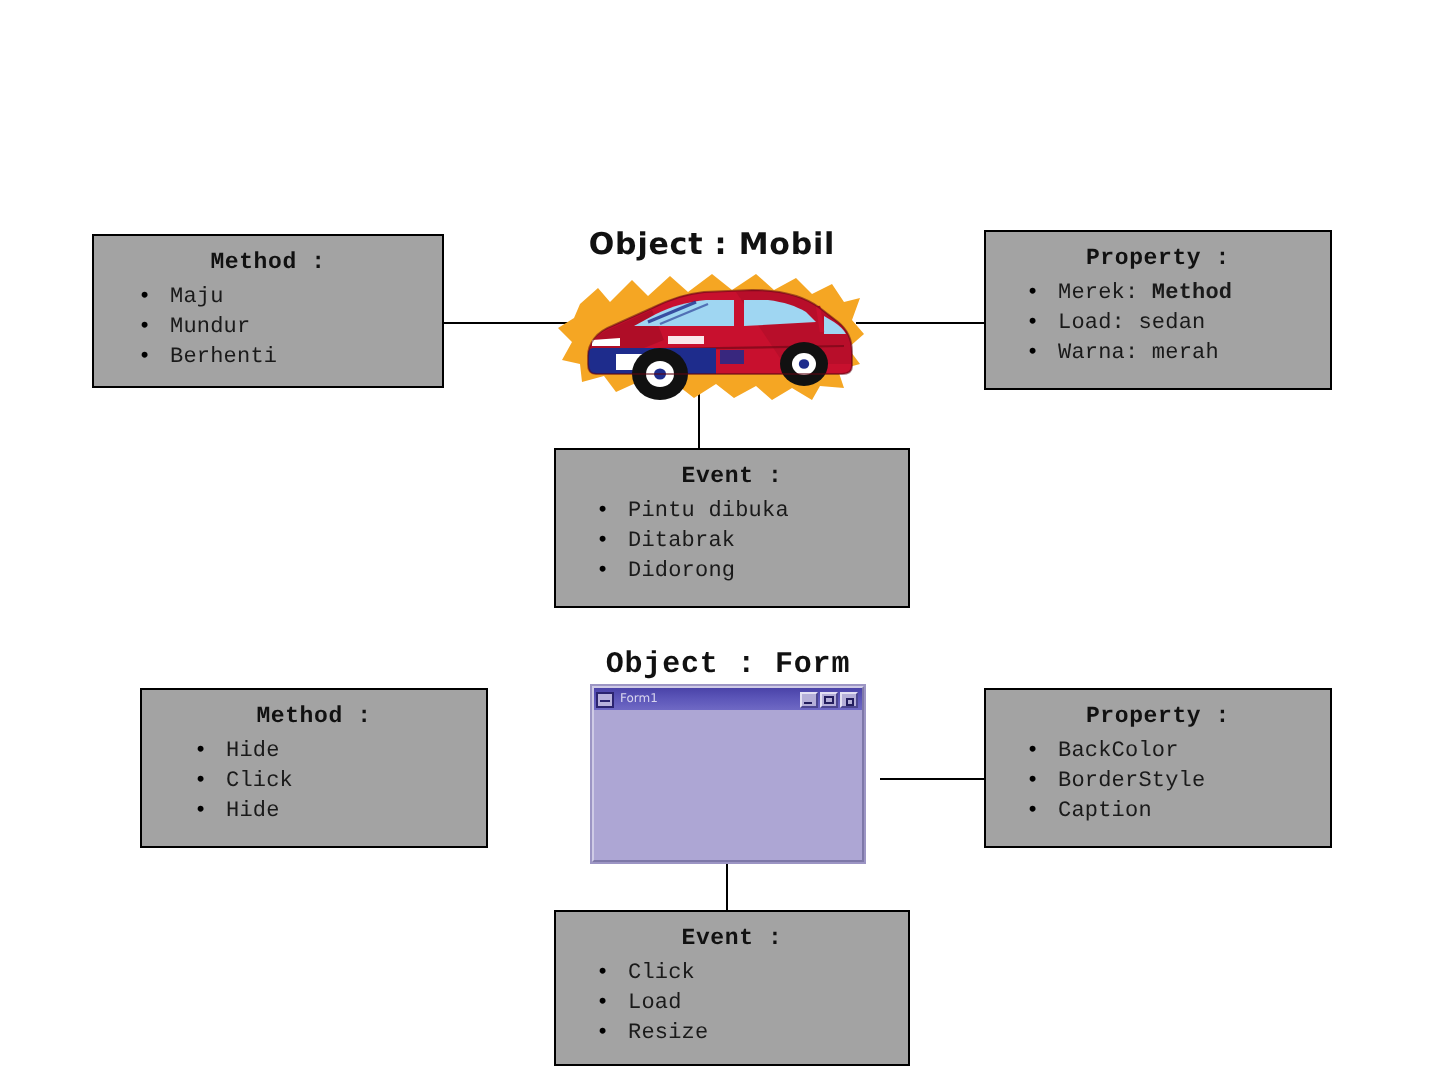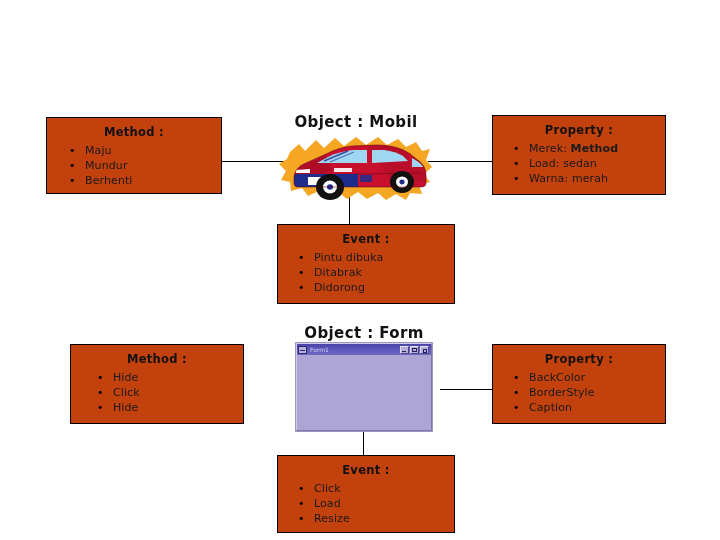--- a/index.html
+++ b/index.html
@@ -21,22 +21,23 @@
     left: 0; top: 0;
     width: 720px;
     height: 540px;
   }
 
   
   .box {
     position: absolute;
     box-sizing: border-box;
     border: 1.6px solid #000000;
-    background: #c2410c;
+    background: #a3a3a3;
     z-index: 5;
+    font-family: Liberation Mono, monospace;
   }
   .box-title {
     text-align: center;
     font-weight: bold;
     font-size: 11.5px;
     letter-spacing: 0.3px;
     margin-top: 7px;
     margin-bottom: 4px;
     color: #111111;
   }
@@ -292,21 +293,21 @@
         <span class="bullet">•</span>
         <span>Ditabrak</span>
       </li>
       <li>
         <span class="bullet">•</span>
         <span>Didorong</span>
       </li>
     </ul>
   </div>
 
-  <div class="obj-caption" style="left:284px; top:324px; width:160px;">Object : Form</div>
+  <div class="obj-caption" style="left:284px; top:324px; width:160px;font-family:Liberation Mono, monospace;">Object : Form</div>
 
   <div class="vb-form" style="left:296px; top:343px; width:136px; height:88px;">
     <div class="vb-titlebar">
       <span class="vb-sysicon"></span>
       <span class="vb-caption">Form1</span>
       <span class="vb-buttons">
         <span class="vb-btn min">
             <i class="g"></i>
           </span>
         <span class="vb-btn max">

